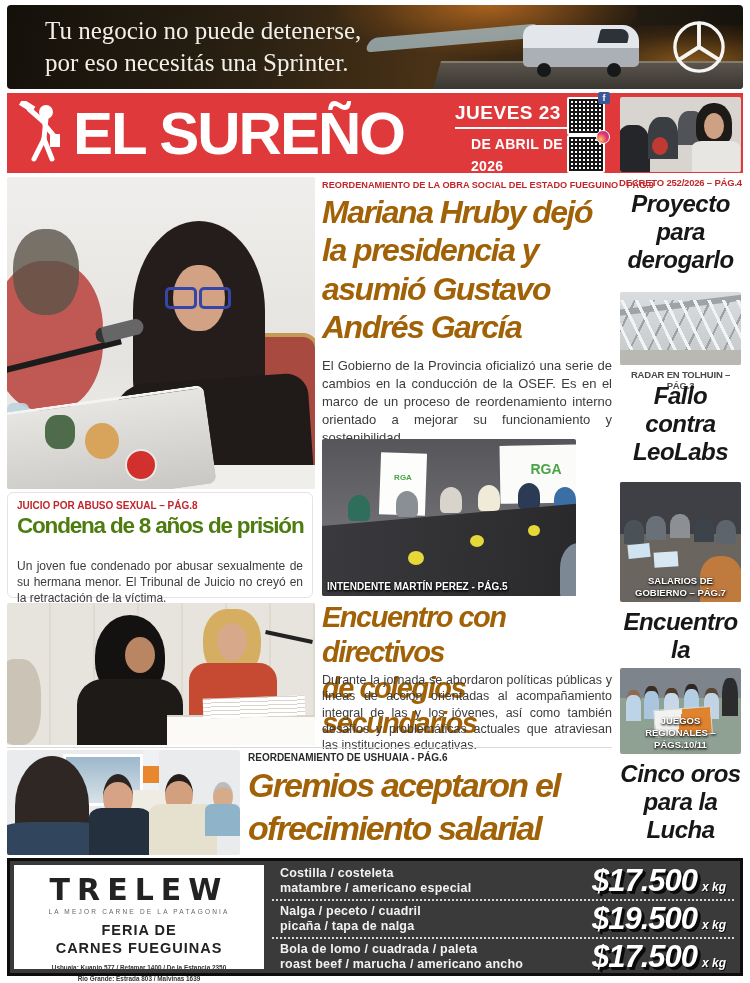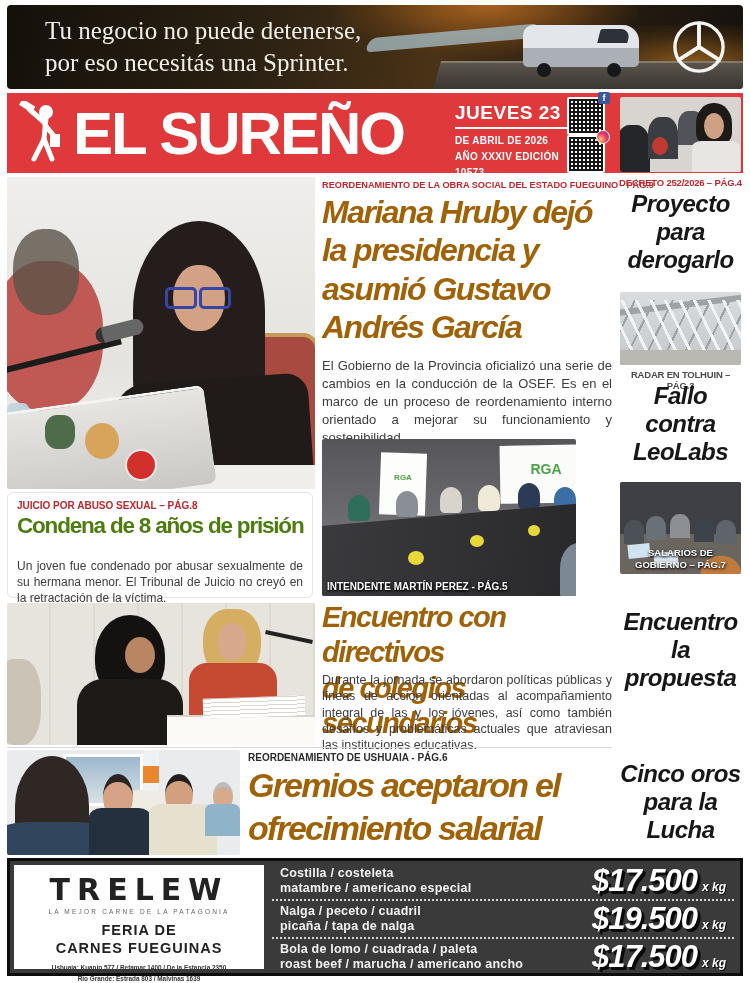--- a/index.html
+++ b/index.html
@@ -18,21 +18,21 @@
   .ad-star{position:absolute;right:16px;top:14px;width:56px;height:56px;}
 
   
   .masthead{position:absolute;left:7px;top:93px;width:736px;height:80px;background:#e0393b;}
   .mast-logo{position:absolute;left:10px;top:8px;width:54px;height:64px;}
   .mast-title{position:absolute;left:66px;top:6px;width:380px;color:#ffffff;
     font-size:60px;font-weight:bold;letter-spacing:-2px;white-space:nowrap;}
   .mast-right{position:absolute;left:448px;top:9px;width:132px;color:#fff;}
   .mast-day{font-size:19px;font-weight:bold;letter-spacing:.5px;
     border-bottom:2px solid #fff;padding-bottom:3px;margin-bottom:4px;}
-  .mast-sub{font-size:10px;font-weight:bold;letter-spacing:.3px;line-height:1.6;}
+  .mast-sub{font-size:14px;font-weight:bold;letter-spacing:.3px;line-height:1.6;margin-left:16px;}
   .qr{position:absolute;width:34px;height:34px;background:#fff;padding:2px;border-radius:2px;}
   .qr-px{width:100%;height:100%;
     background-image:repeating-linear-gradient(0deg,#161616 0 2px,transparent 2px 4px),
                      repeating-linear-gradient(90deg,#161616 0 2px,#fff 2px 4px);}
   .qr1{left:560px;top:4px;} .qr2{left:560px;top:42px;}
   .fb-badge{position:absolute;right:-5px;top:-5px;width:12px;height:12px;background:#3b5998;
     border-radius:2px;color:#fff;font-size:9px;font-weight:bold;text-align:center;line-height:12px;}
   .fb-badge::after{content:"f";}
   .ig-badge{position:absolute;right:-5px;top:-5px;width:12px;height:12px;border-radius:50%;
     background:radial-gradient(circle at 30% 70%,#fec564 0%,#e3306d 55%,#8a3ab9 100%);
@@ -81,21 +81,21 @@
   .main-photo{left:7px;top:177px;width:308px;height:312px;
     background:linear-gradient(#efeeec,#e5e3df 60%,#f3f2ef);}
   .courtroom-photo{left:7px;top:603px;width:308px;height:142px;
     background:repeating-linear-gradient(90deg,#e7e4de 0 42px,#ded9d1 42px 44px);}
   .mid-photo{left:322px;top:439px;width:254px;height:157px;
     background:linear-gradient(#55555a,#6e6e72 55%,#7e7e81);}
   .bottom-photo{left:7px;top:750px;width:233px;height:105px;background:#e9ebed;}
   .sb-ph1{left:620px;top:97px;width:121px;height:75px;background:#d8d4d0;}
   .sb-ph2{left:620px;top:292px;width:121px;height:73px;
     background:linear-gradient(#dadde0,#c5c8ca),#ccc;}
-  .sb-ph3{left:620px;top:482px;width:121px;height:92px;background:#6b6560;text-decoration:underline;}
+  .sb-ph3{left:620px;top:482px;width:121px;height:120px;background:#6b6560;text-decoration:underline;}
   .sb-ph4{left:620px;top:668px;width:121px;height:86px;
     background:linear-gradient(#7d848b 0 35%,#8fa193 35% 100%);}
   .banner-txt{position:absolute;font-weight:bold;color:#49a347;text-align:center;width:100%;}
 
   
   .bottom-ad{position:absolute;left:7px;top:858px;width:736px;height:118px;background:#3a3a3a;
     border:3px solid #0d0d0d;box-sizing:border-box;}
   .trelew-panel{position:absolute;left:4px;top:4px;width:250px;height:104px;background:#fff;
     text-align:center;color:#222;}
   .trelew-brand{font-size:30px;letter-spacing:7px;font-weight:600;margin-top:7px;
@@ -293,20 +293,31 @@
     <i class="sh" style="left:96px;top:38px;width:20px;height:24px;background:#5d646b;border-radius:45% 45% 0 0;"></i>
     <i class="sh" style="left:8px;top:62px;width:22px;height:14px;background:#cfe3f0;transform:rotate(-6deg);"></i>
     <i class="sh" style="left:34px;top:70px;width:24px;height:15px;background:#d8e8f2;transform:rotate(-4deg);"></i>
     <i class="sh" style="left:80px;top:74px;width:42px;height:46px;background:#c07a3e;border-radius:45% 45% 0 0;"></i>
     <div class="sb-overlay-kicker">SALARIOS DE
 GOBIERNO – PÁG.7</div>
   </div>
   <div class="sb-hl" style="top:608px;">Encuentro la
 propuesta</div>
 
+  <div class="ph sb-ph4">
+    <i class="sh" style="left:6px;top:22px;width:15px;height:26px;background:#bcd3e8;border-radius:40% 40% 0 0;border-top:5px solid #8c6a4e;"></i>
+    <i class="sh" style="left:24px;top:18px;width:15px;height:28px;background:#a9c6de;border-radius:40% 40% 0 0;border-top:5px solid #3a2e24;"></i>
+    <i class="sh" style="left:44px;top:20px;width:15px;height:26px;background:#c6d8ea;border-radius:40% 40% 0 0;border-top:5px solid #4e3b2c;"></i>
+    <i class="sh" style="left:64px;top:16px;width:15px;height:30px;background:#b3cde2;border-radius:40% 40% 0 0;border-top:5px solid #2e2620;"></i>
+    <i class="sh" style="left:84px;top:20px;width:15px;height:26px;background:#c0d4e6;border-radius:40% 40% 0 0;border-top:5px solid #5a4634;"></i>
+    <i class="sh" style="left:102px;top:10px;width:16px;height:38px;background:#2c2c2e;border-radius:40% 40% 0 0;"></i>
+    <i class="sh" style="left:34px;top:40px;width:56px;height:26px;background:linear-gradient(105deg,#f2f2f0 45%,#e0832f 45%);transform:rotate(-4deg);border:1px solid #d9d9d5;"></i>
+    <div class="sb-overlay-kicker">JUEGOS
+REGIONALES – PÁGS.10/11</div>
+  </div>
   <div class="sb-hl" style="top:760px;">Cinco oros
 para la
 Lucha</div>
 
   <div class="bottom-ad">
     <div class="trelew-panel">
       <div class="trelew-brand">TRELEW</div>
       <div class="trelew-tag">LA MEJOR CARNE DE LA PATAGONIA</div>
       <div class="trelew-title">FERIA DE
 CARNES FUEGUINAS</div>

